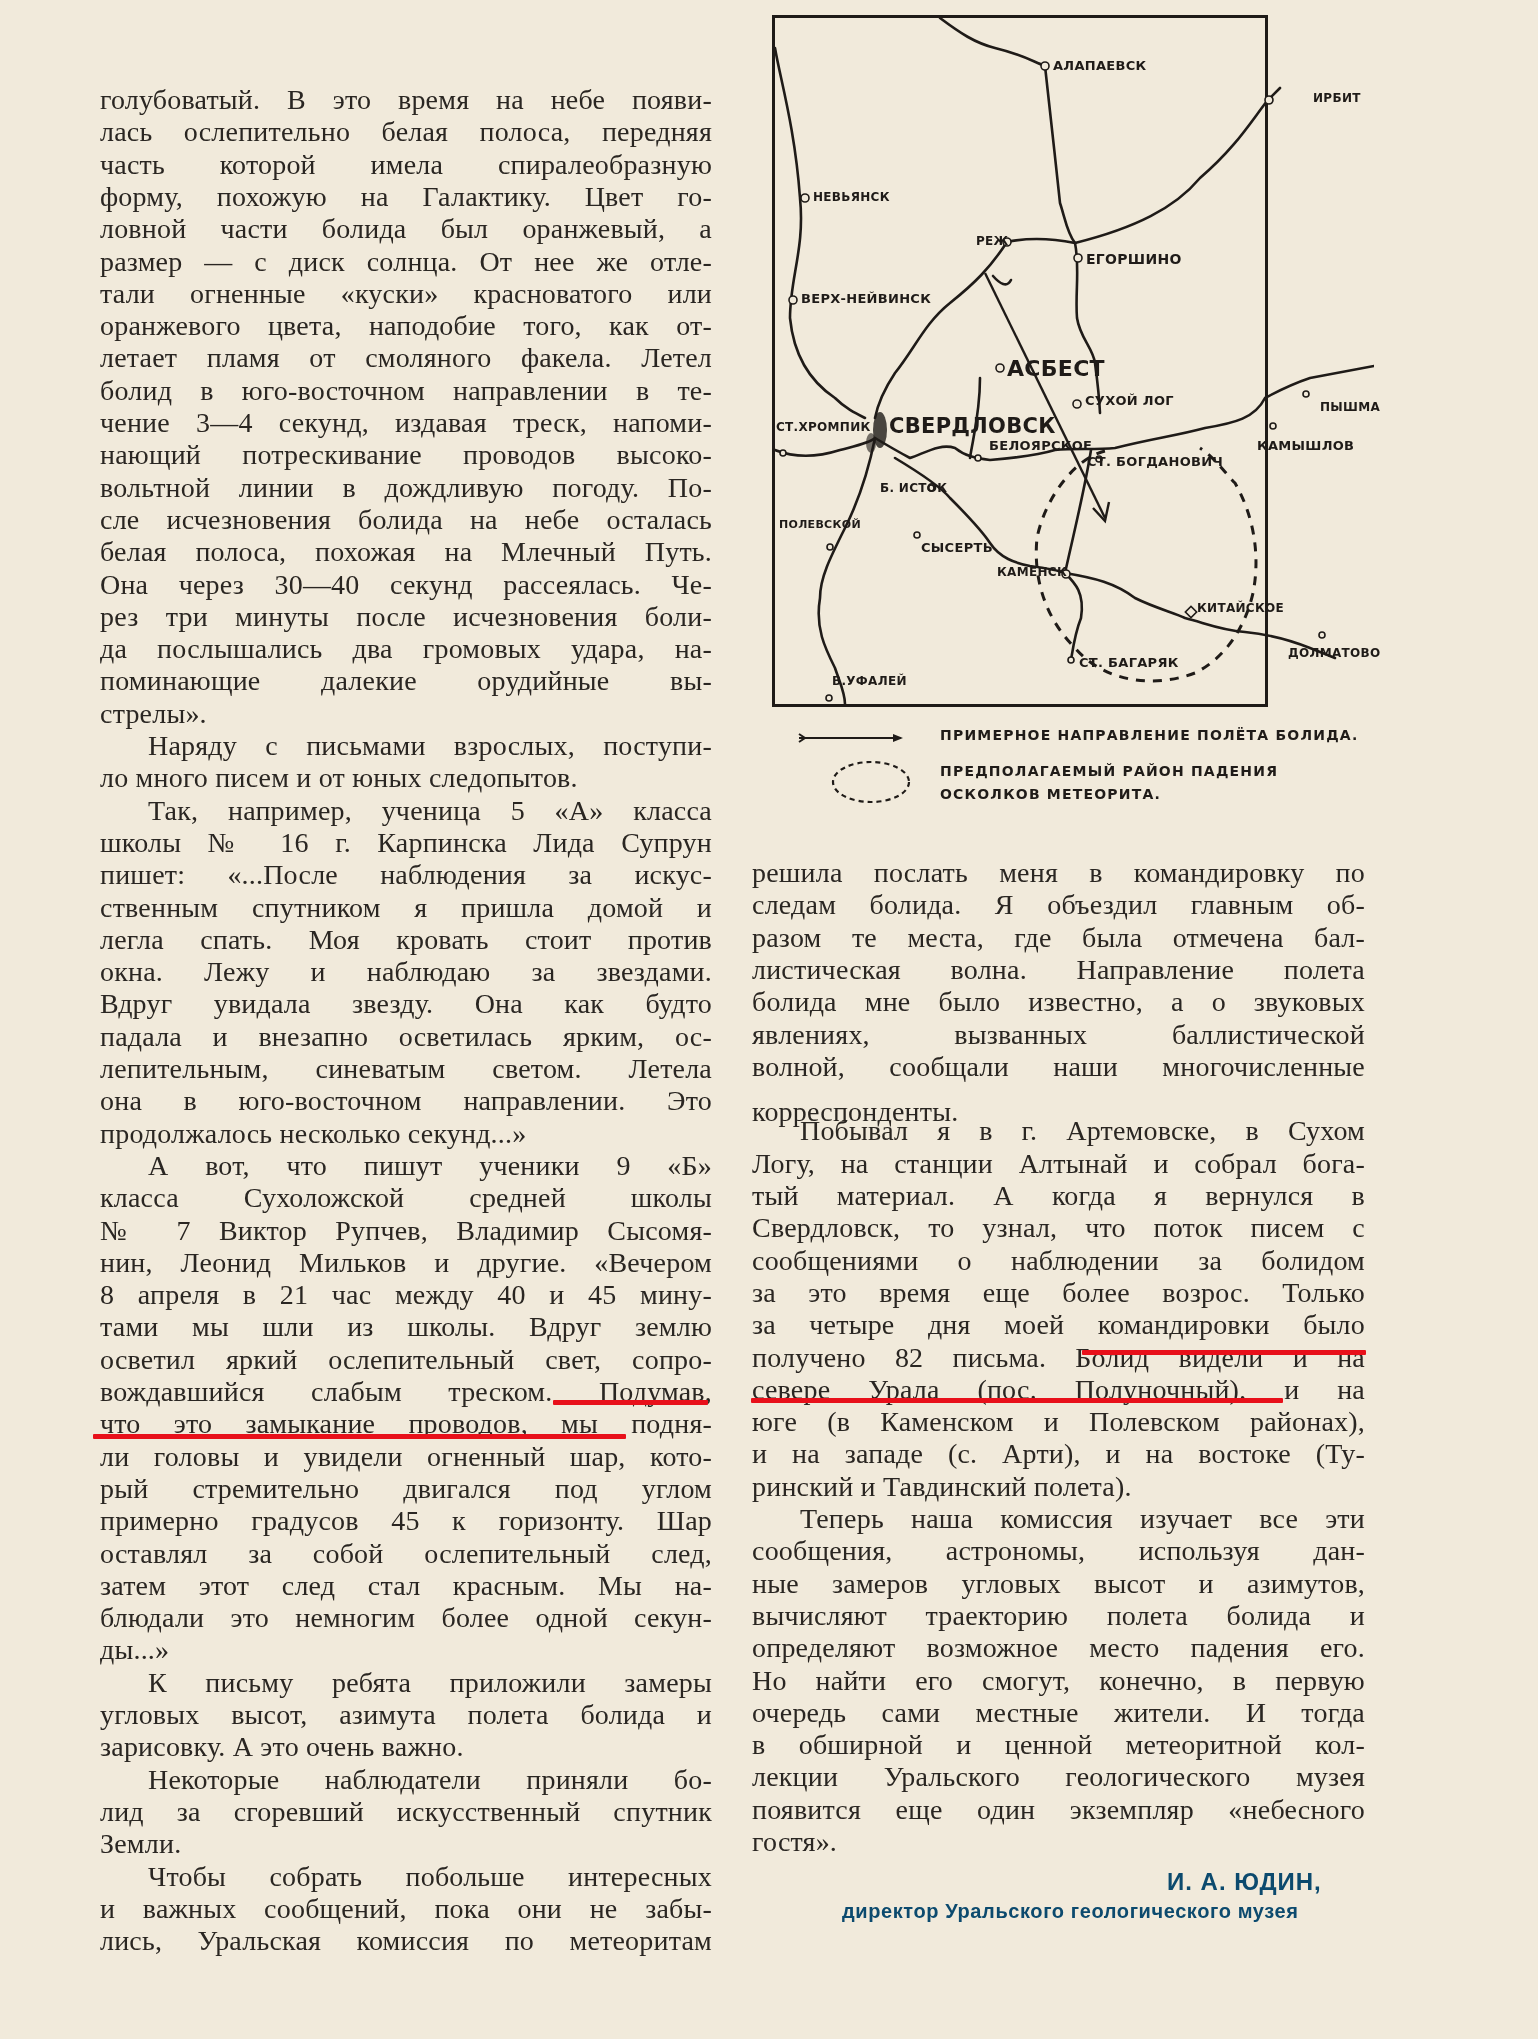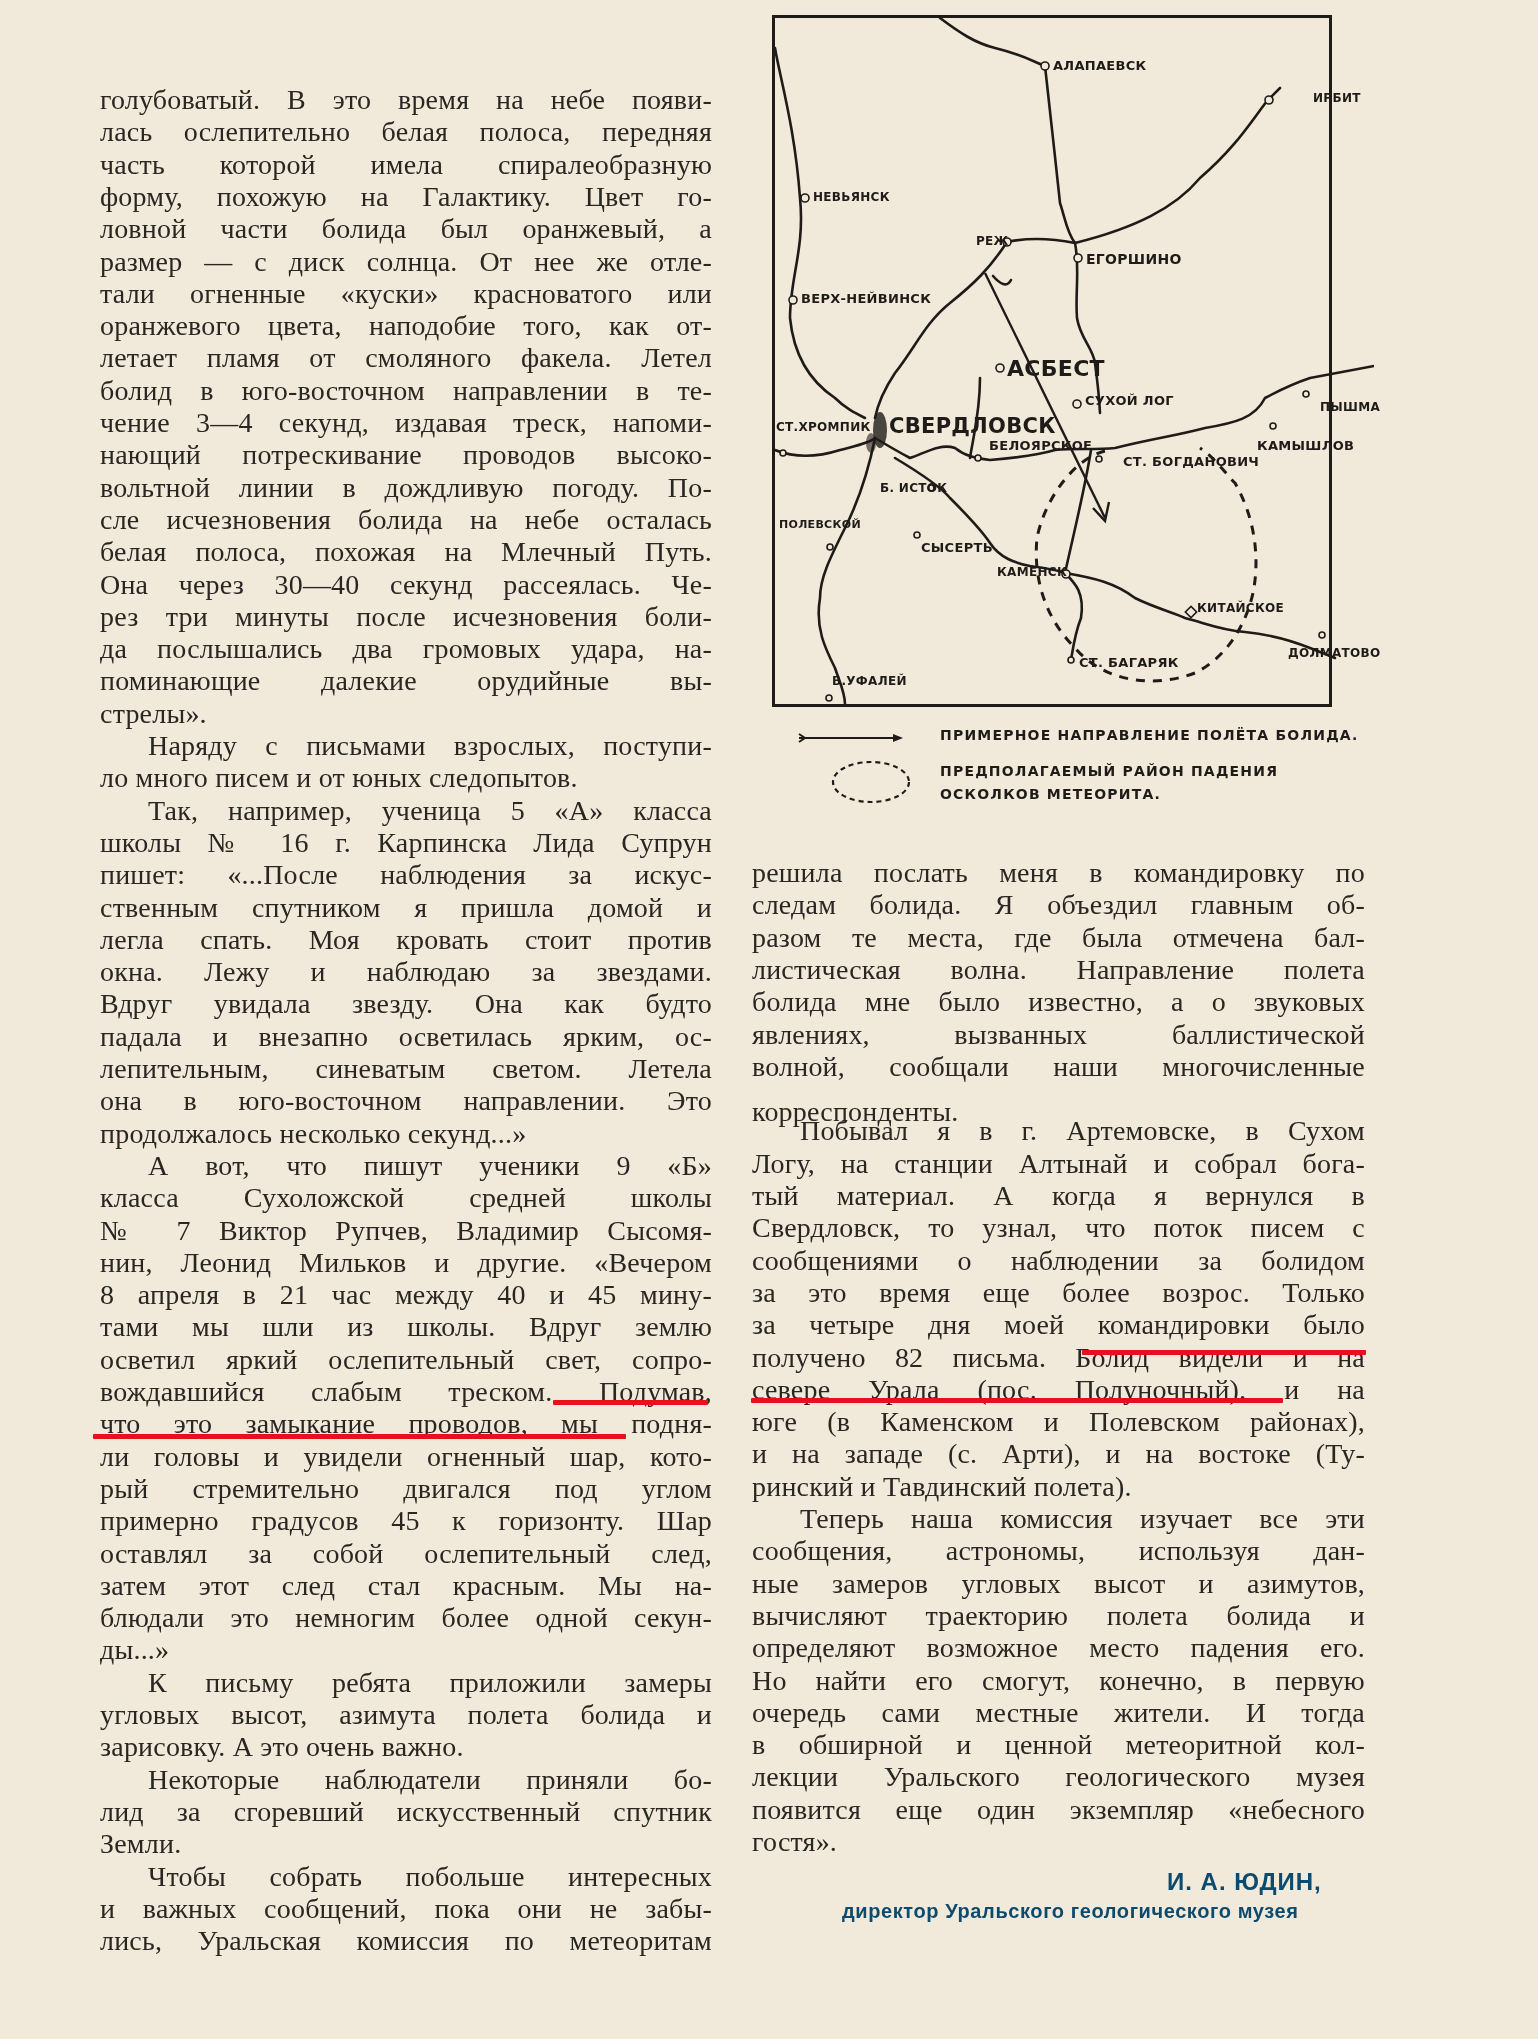--- a/index.html
+++ b/index.html
@@ -14,21 +14,21 @@
     position:absolute; left:0; right:0;
     font-size:28px; line-height:32px; height:32px;
     white-space:nowrap; text-align:justify; text-align-last:justify;
     letter-spacing:0.2px;
   }
   .line.last { text-align-last:left; }
   .line.indent { padding-left:48px; }
   #left-col { left:100px; top:84px; width:612px; }
   #right-col { left:752px; top:857px; width:613px; }
   .underline { position:absolute; height:5px; background:#e8101a; border-radius:1px; }
-  #map-box { position:absolute; left:772px; top:15px; width:560px; height:692px;
+  #map-box { position:absolute; left:772px; top:15px; width:496px; height:692px;
     border:3px solid #1f1b18; box-sizing:border-box; }
   .map-label { position:absolute; font-family:"DejaVu Sans","Liberation Sans",sans-serif;
     font-weight:bold; font-size:13px; color:#1f1b18; white-space:nowrap; letter-spacing:0.3px; }
   .map-label.big { font-size:21px; }
   .legend-text { position:absolute; font-family:"DejaVu Sans","Liberation Sans",sans-serif;
     font-weight:bold; font-size:14px; color:#1f1b18; white-space:nowrap; letter-spacing:1.2px; }
   .sig { position:absolute; font-family:"Liberation Sans","DejaVu Sans",sans-serif; font-weight:bold; color:#0c4a6e; white-space:nowrap; }
 </style>
 </head>
 <body>
@@ -211,21 +211,21 @@
   <span class="map-label" style="left:201px; top:216px; font-size:12px;">РЕЖ</span>
   <span class="map-label" style="left:311px; top:233px; font-size:14px;">ЕГОРШИНО</span>
   <span class="map-label" style="left:26px; top:273px;">ВЕРХ-НЕЙВИНСК</span>
   <span class="map-label" style="left:232px; top:338px; font-size:22px;">АСБЕСТ</span>
   <span class="map-label" style="left:310px; top:375px;">СУХОЙ ЛОГ</span>
   <span class="map-label" style="left:545px; top:382px; font-size:12px;">ПЫШМА</span>
   <span class="map-label" style="left:1px; top:402px; font-size:12px;">СТ.ХРОМПИК</span>
   <span class="map-label big" style="left:114px; top:396px;">СВЕРДЛОВСК</span>
   <span class="map-label" style="left:214px; top:420px;">БЕЛОЯРСКОЕ</span>
   <span class="map-label" style="left:482px; top:420px;">КАМЫШЛОВ</span>
-  <span class="map-label" style="left:348px; top:436px;">СТ. БОГДАНОВИЧ</span>
+  <span class="map-label" style="left:312px; top:436px;">СТ. БОГДАНОВИЧ</span>
   <span class="map-label" style="left:105px; top:463px; font-size:12px;">Б. ИСТОК</span>
   <span class="map-label" style="left:4px; top:500px; font-size:11px;">ПОЛЕВСКОЙ</span>
   <span class="map-label" style="left:146px; top:522px;">СЫСЕРТЬ</span>
   <span class="map-label" style="left:222px; top:547px; font-size:12px;">КАМЕНСК</span>
   <span class="map-label" style="left:422px; top:583px; font-size:12px;">КИТАЙСКОЕ</span>
   <span class="map-label" style="left:513px; top:628px; font-size:12px;">ДОЛМАТОВО</span>
   <span class="map-label" style="left:304px; top:637px;">СТ. БАГАРЯК</span>
   <span class="map-label" style="left:57px; top:656px; font-size:12px;">В.УФАЛЕЙ</span>
 </div>
 

